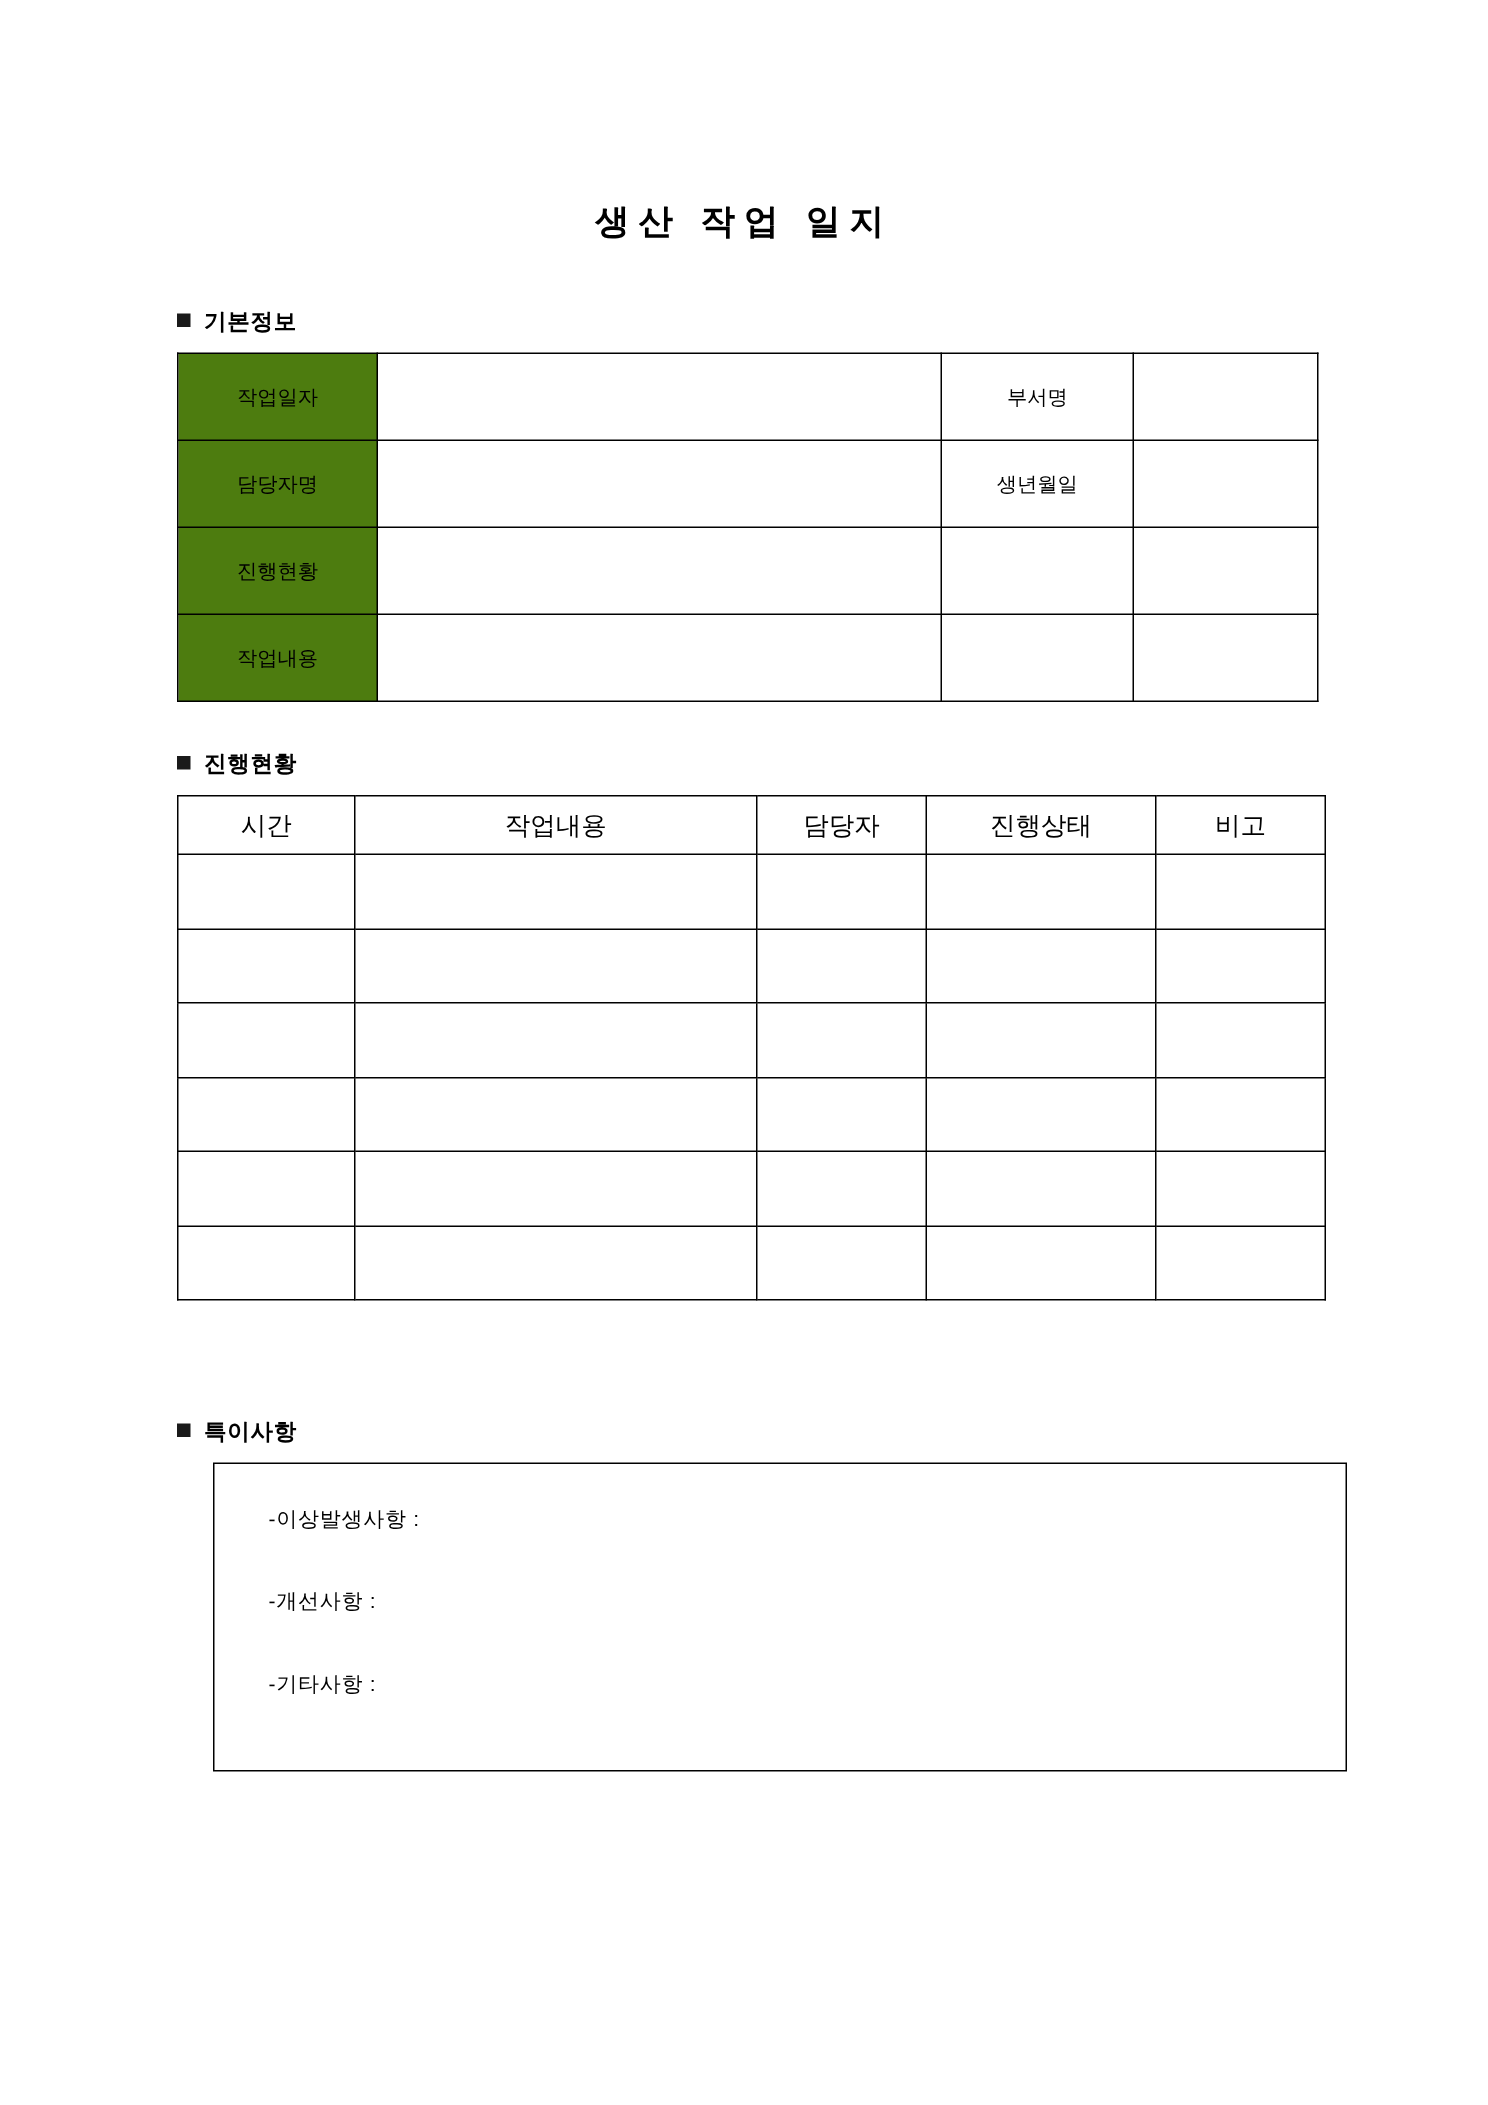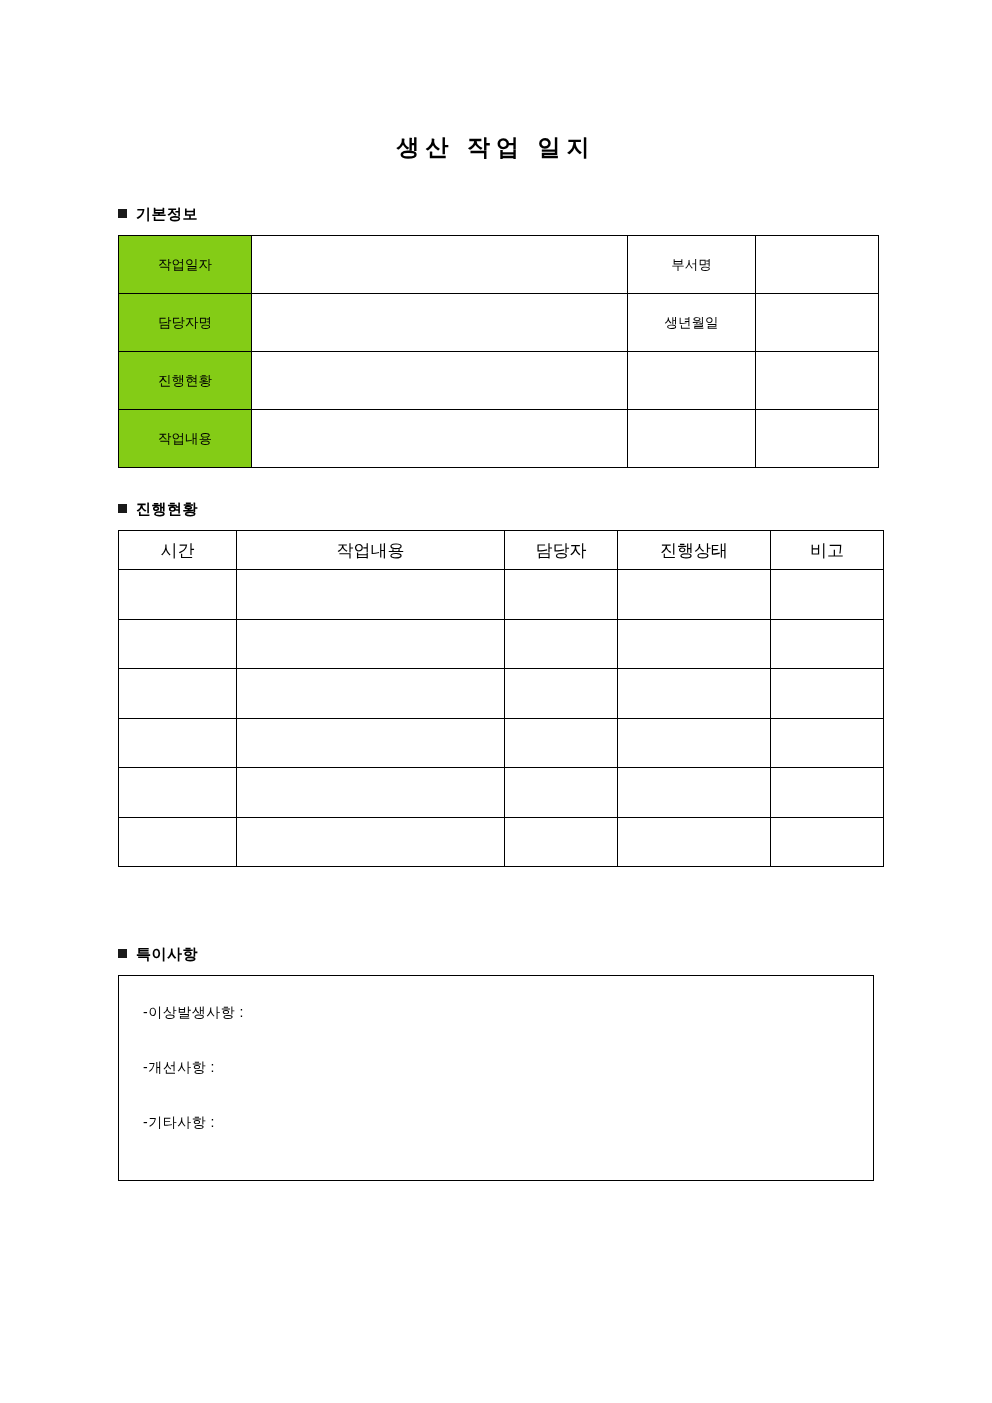--- a/index.html
+++ b/index.html
@@ -62,21 +62,21 @@
     font-weight: normal;
     text-align: center;
     vertical-align: middle;
     padding: 0;
   }
   
   .tbl-basic td {
     height: 57px;
   }
   .tbl-basic .label-cell {
-    background: #84cc16;
+    background: #4d7c0f;
     width: 132px;
   }
   .tbl-basic .wide-cell { width: 375px; }
   .tbl-basic .mid-cell  { width: 127px; }
   .tbl-basic .narrow-cell { width: 122px; }
 
   
   .tbl-progress th {
     height: 38px;
     font-size: 17px;
@@ -89,21 +89,22 @@
   .col-person { width: 112px; }
   .col-status { width: 152px; }
   .col-remark { width: 112px; }
 
   
   .notes-box {
     width: 756px;
     height: 206px;
     border: 1px solid #000000;
     box-sizing: border-box;
-    padding: 28px 0 0 24px;
+    padding: 28px 0 0 36px;
+    margin-left: 24px;
   }
   .notes-line {
     font-size: 14px;
     margin-bottom: 37px;
     letter-spacing: 0.5px;
   }
   .notes-line:last-child { margin-bottom: 0; }
 </style>
 </head>
 <body>

